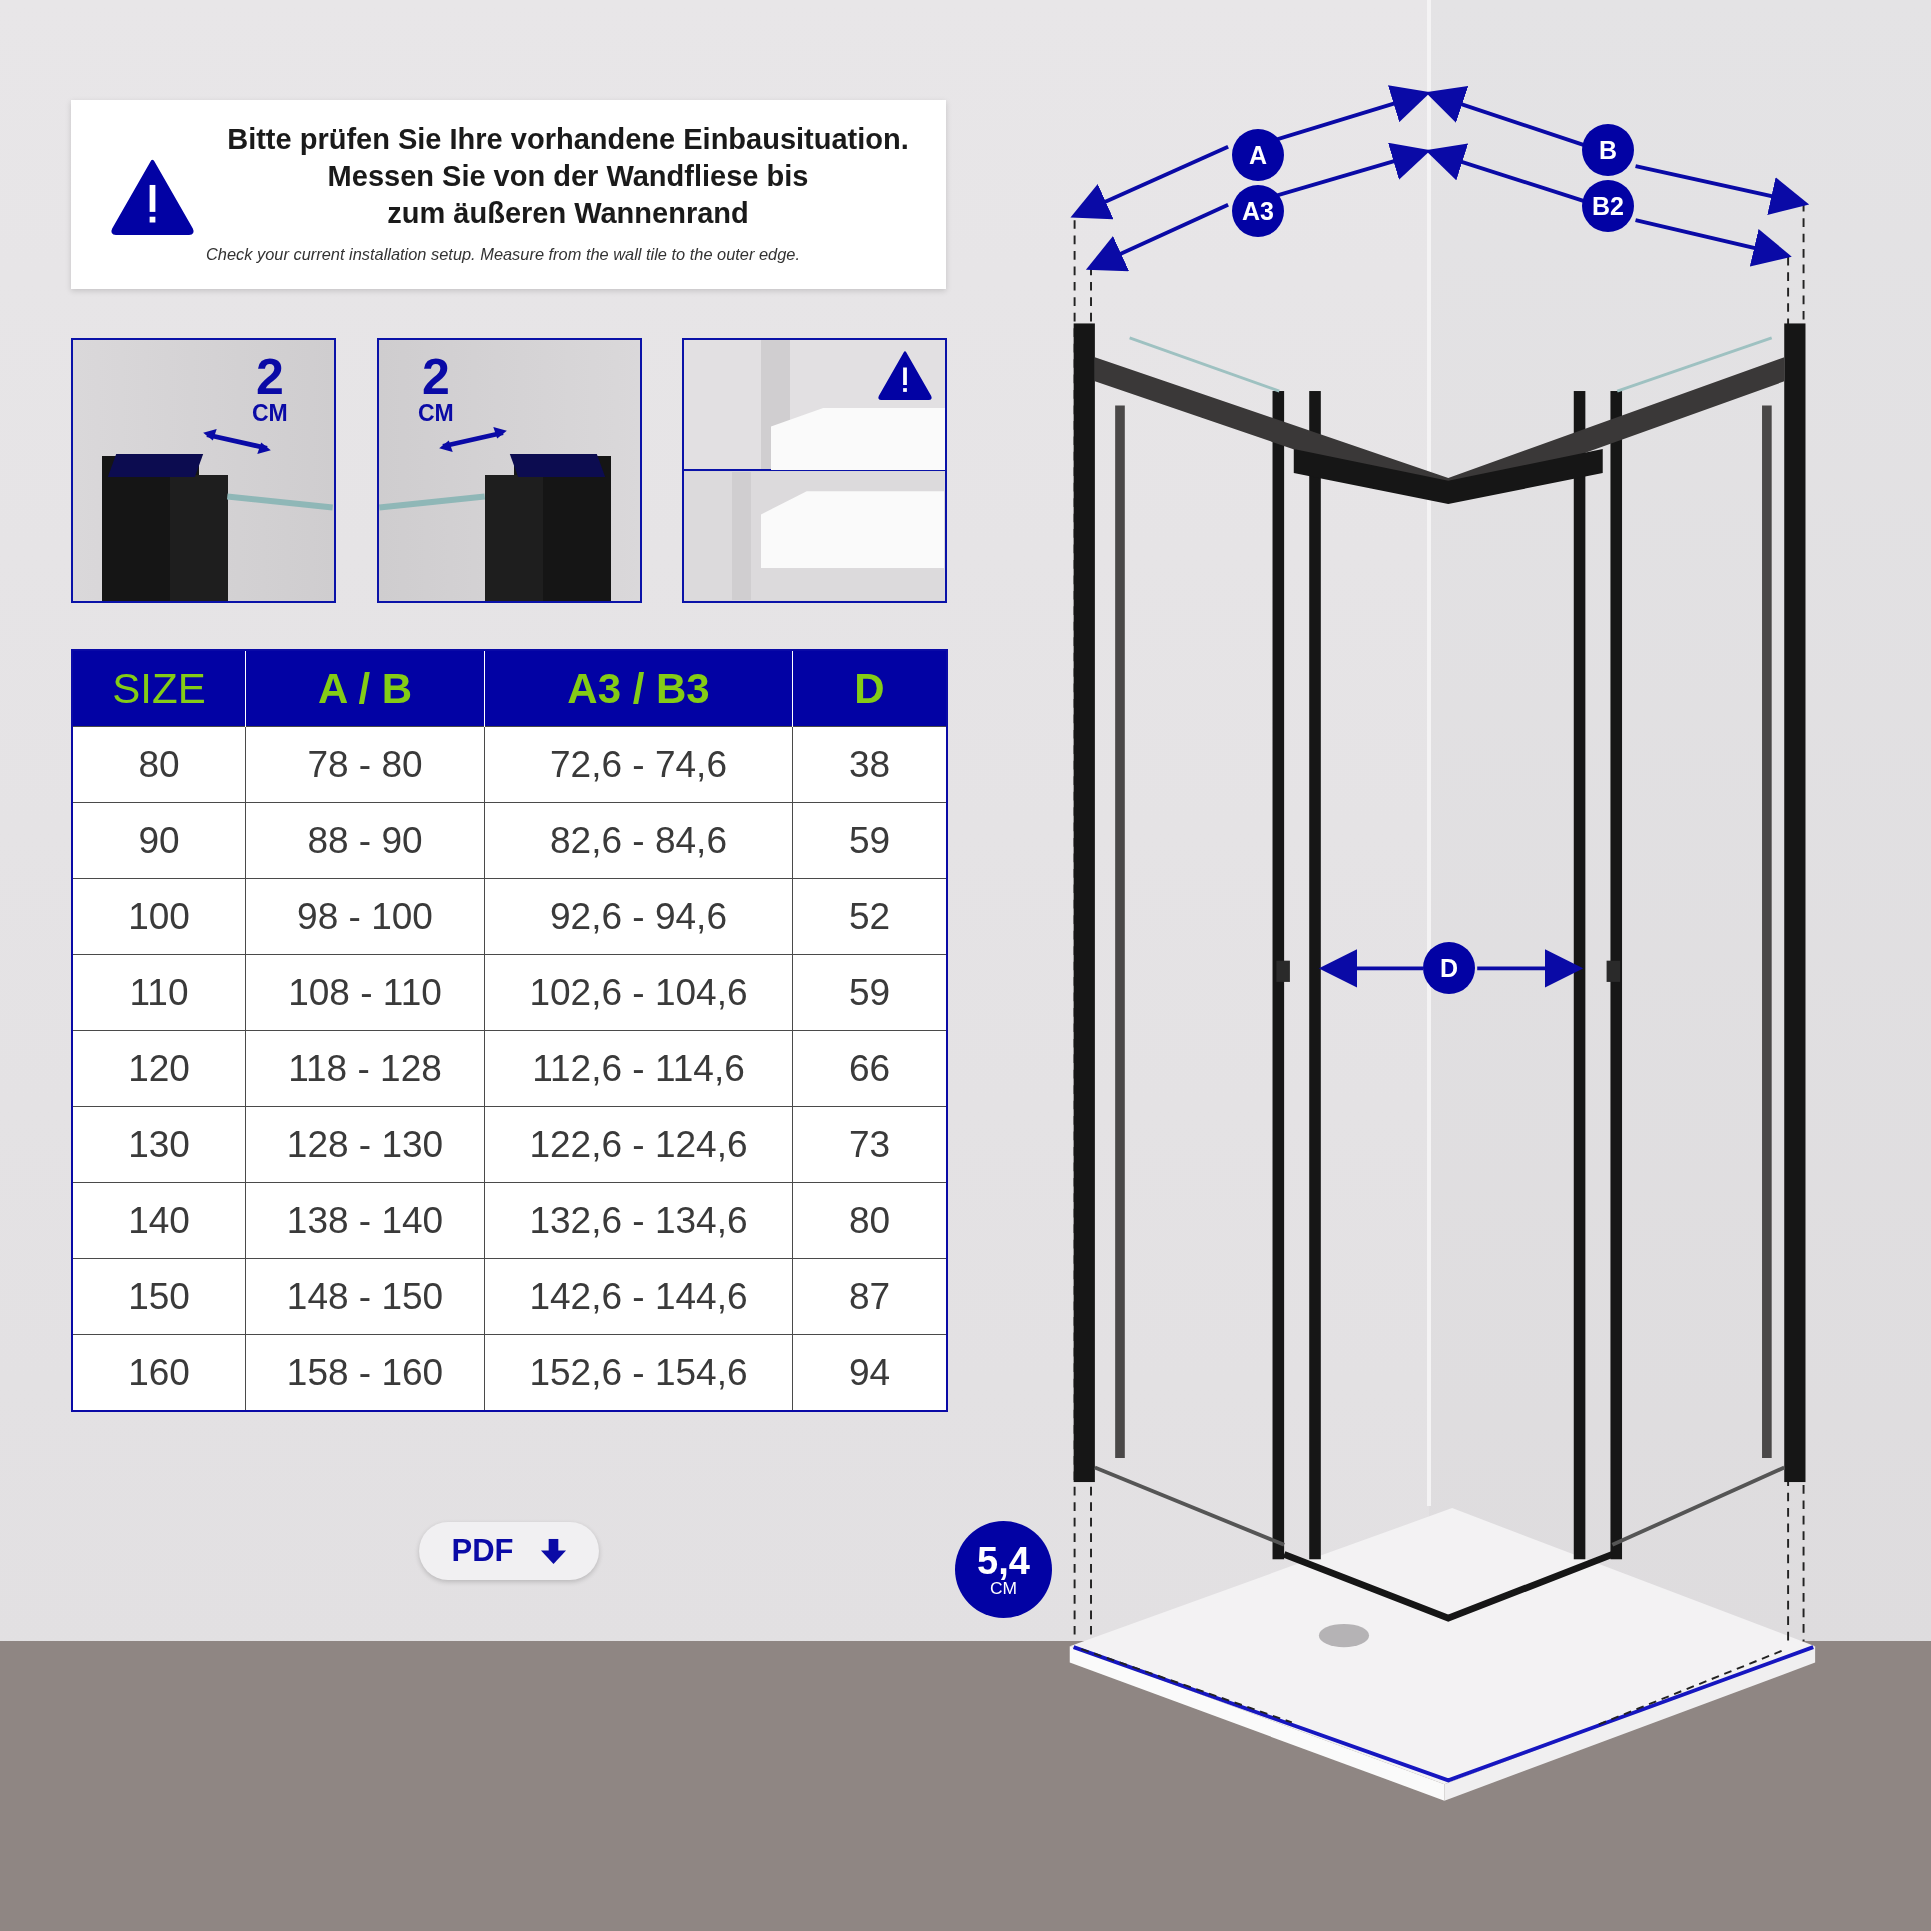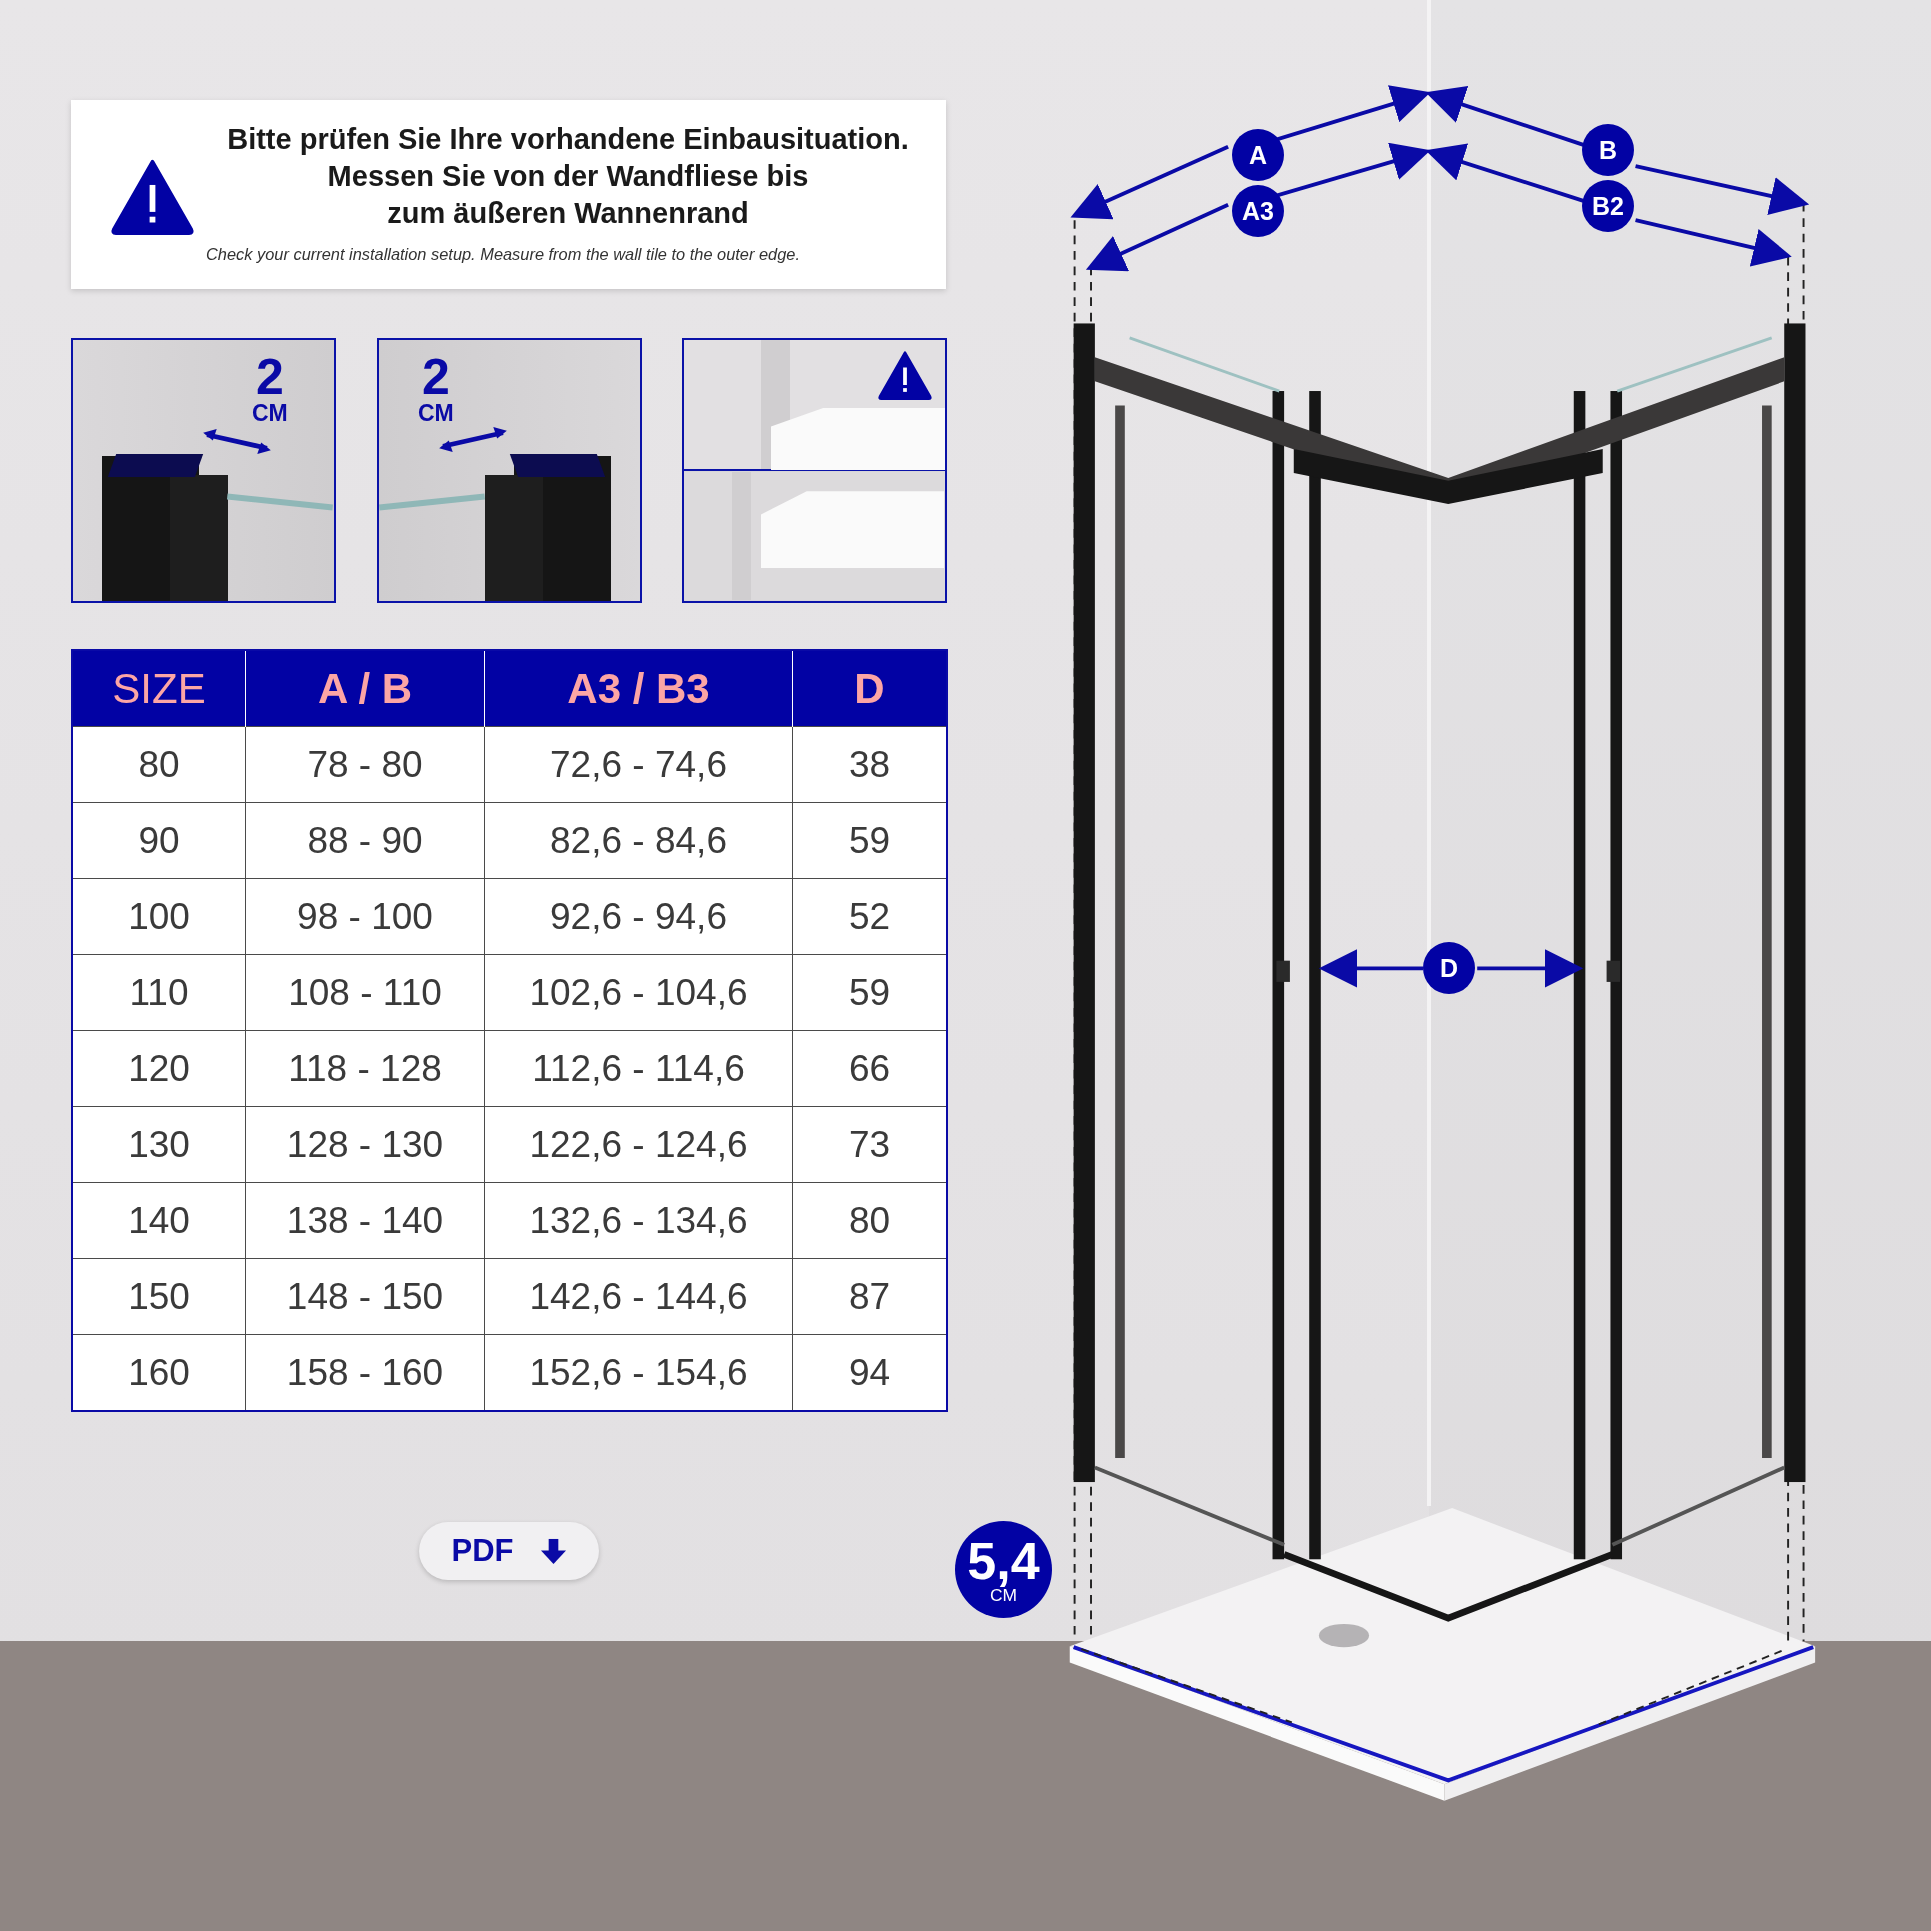--- a/index.html
+++ b/index.html
@@ -28,38 +28,38 @@
   .thumb .cm { position:absolute; color:#0a0aa6; font-weight:bold; text-align:center; line-height:1; }
   .thumb .cm .n { font-size:50px; display:block; }
   .thumb .cm .u { font-size:23px; display:block; }
   .post { position:absolute; background:#151515; }
 
   
   table.sizes {
     position:absolute; left:71px; top:649px; width:877px; border-collapse:collapse;
     border:2.9px solid #0a0aa6; background:#fff;
   }
-  table.sizes th { background:#0202a4; color:#fca5a5; height:73px; font-size:42px; font-weight:bold; border-left:1.9px solid #fff; }
+  table.sizes th { background:#0202a4; color:#84cc16; height:73px; font-size:42px; font-weight:bold; border-left:1.9px solid #fff; }
   table.sizes th:first-child { font-weight:normal; border-left:none; }
   table.sizes td { height:73px; font-size:37px; color:#3a3a3a; text-align:center; border:1.9px solid #4a4a4a; }
   table.sizes tr td:first-child { border-left:none; }
   table.sizes tr td:last-child { border-right:none; }
   table.sizes tr:last-child td { border-bottom:none; }
 
   .pdf-btn {
     position:absolute; left:419px; top:1522px; width:180px; height:58px; border-radius:29px;
     background:#f1f0f2; box-shadow:0 1.9px 4.8px rgba(0,0,0,0.18);
     display:flex; align-items:center; justify-content:center; gap:26px;
     color:#0a0aa6; font-weight:bold; font-size:31px; cursor:pointer;
   }
 
   .badge { position:absolute; border-radius:50%; background:#0202a4; color:#fff; font-weight:bold; display:flex; align-items:center; justify-content:center; }
   .badge-sm { width:52px; height:52px; font-size:25px; }
   .badge-lg { width:97px; height:97px; flex-direction:column; line-height:1; }
-  .badge-lg .n { font-size:52px; }
+  .badge-lg .n { font-size:38px; }
   .badge-lg .u { font-size:17.4px; font-weight:normal; }
   svg.diagram { position:absolute; left:0; top:0; }
 </style>
 </head>
 <body>
 
 <div class="wall-left"></div>
 <div class="wall-right"></div>
 <div class="corner-line"></div>
 <div class="floor"></div>

